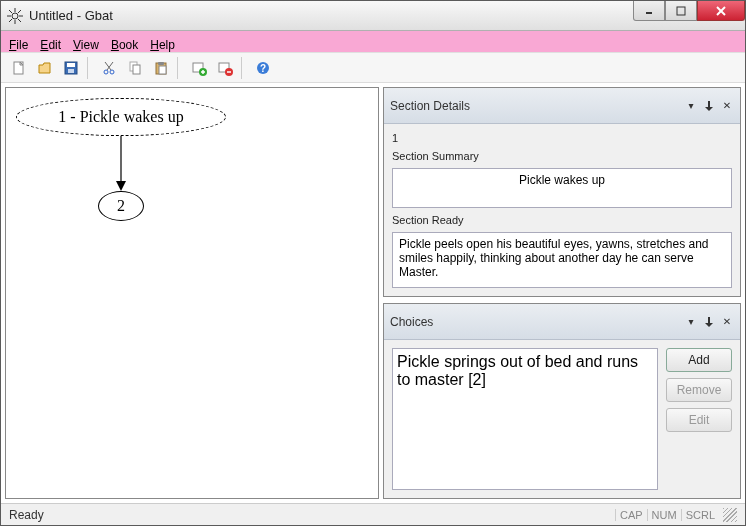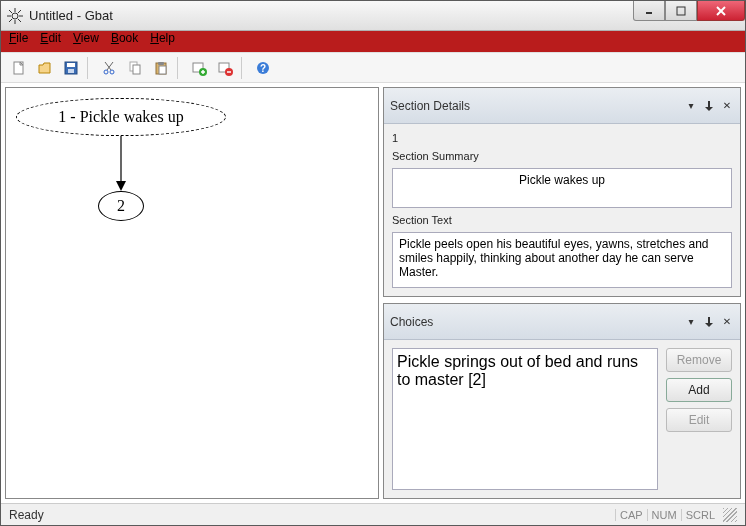--- a/index.html
+++ b/index.html
@@ -5,21 +5,21 @@
 * { box-sizing: border-box; margin: 0; padding: 0; }
 body { font-family: "Segoe UI", Tahoma, sans-serif; font-size: 12px; background: #fff; overflow: hidden; }
 .window { width: 746px; height: 526px; display: flex; flex-direction: column; border: 1px solid #5a5a5a; position: relative; }
 .titlebar { height: 30px; background: linear-gradient(to bottom, #f8f8f8, #e0e0e0); display: flex; align-items: center; border-bottom: 1px solid #b0b0b0; }
 .title-icon { width: 16px; height: 16px; margin: 0 6px; }
 .title-text { flex: 1; color: #222; font-size: 13px; }
 .win-btns { display: flex; height: 100%; align-items: flex-start; }
 .win-btn { width: 32px; height: 20px; border: 1px solid #888; border-top: none; display: flex; align-items: center; justify-content: center; background: linear-gradient(to bottom,#f0f0f0,#d8d8d8); margin-right: 0; font-size: 10px; }
 .win-btn.min { border-radius: 0 0 0 3px; }
 .win-btn.close { width: 48px; background: linear-gradient(to bottom,#e67,#c23); color: #fff; border-radius: 0 0 3px 0; border-color:#933; }
-.menubar { height: 22px; display: flex; align-items: flex-start; padding: 0 8px; gap: 12px; background: #b91c1c; border-bottom: 1px solid #e0e0e0; }
+.menubar { height: 22px; display: flex; align-items: flex-end; padding: 0 8px; gap: 12px; background: #f9a8d4; border-bottom: 1px solid #e0e0e0; }
 .menu-item { cursor: default; }
 .menu-item u { text-decoration: underline; }
 .toolbar { height: 30px; display: flex; align-items: center; padding: 0 6px; gap: 2px; background: #f6f6f6; border-bottom: 1px solid #dcdcdc; }
 .tool-sep { width: 6px; height: 22px; border-left: 1px solid #ccc; margin: 0 2px; }
 .tool-btn { width: 24px; height: 24px; display: flex; align-items: center; justify-content: center; border: 1px solid transparent; border-radius: 3px; }
 .body-area { flex: 1; display: flex; overflow: hidden; }
 .canvas { flex: 1; border: 1px solid #888; margin: 4px 2px 4px 4px; background: #fff; position: relative; padding: 10px; }
 .right-pane { width: 358px; margin: 4px 4px 4px 2px; display: flex; flex-direction: column; gap: 6px; }
 .panel { border: 1px solid #888; background: #f0f0f0; display: flex; flex-direction: column; }
 .panel-head { height: 36px; background: linear-gradient(to bottom,#eaeef2,#d6dde6); display: flex; align-items: center; padding: 0 6px; font-size: 12px; color: #333; border-bottom: 1px solid #b8c0cc; }
@@ -180,21 +180,21 @@
                 <rect x="3" y="0" width="2" height="6" fill="#333"></rect>
                 <polygon points="0,6 8,6 4,10" fill="#333"></polygon>
               </svg>
             </span>
           <span class="ph-btn">✕</span>
         </div>
         <div class="panel-body">
           <div class="field-label">1</div>
           <div class="field-label">Section Summary</div>
           <textarea class="text-input summary-box" style="">Pickle wakes up</textarea>
-          <div class="field-label">Section Text</div>
+          <div class="field-label">Section Ready</div>
           <textarea class="text-input text-box" style="">Pickle peels open his beautiful eyes, yawns, stretches and smiles happily, thinking about another day he can serve Master.</textarea>
         </div>
       </div>
 
       <div class="panel choices-panel">
         <div class="panel-head">
           <span>Choices</span>
           <span class="spacer"></span>
           <span class="ph-btn">▾</span>
           <span class="ph-btn">
@@ -203,22 +203,22 @@
                 <polygon points="0,6 8,6 4,10" fill="#333"></polygon>
               </svg>
             </span>
           <span class="ph-btn">✕</span>
         </div>
         <div class="choices-body">
           <div class="choices-list">
             <div>Pickle springs out of bed and runs to master [2]</div>
           </div>
           <div class="choices-btns">
+            <button class="btn">Add</button>
             <button class="btn" disabled="">Remove</button>
-            <button class="btn">Add</button>
             <button class="btn" disabled="">Edit</button>
           </div>
         </div>
       </div>
     </div>
   </div>
 
   <div class="statusbar">
     <span>Ready</span>
     <span class="spacer"></span>

